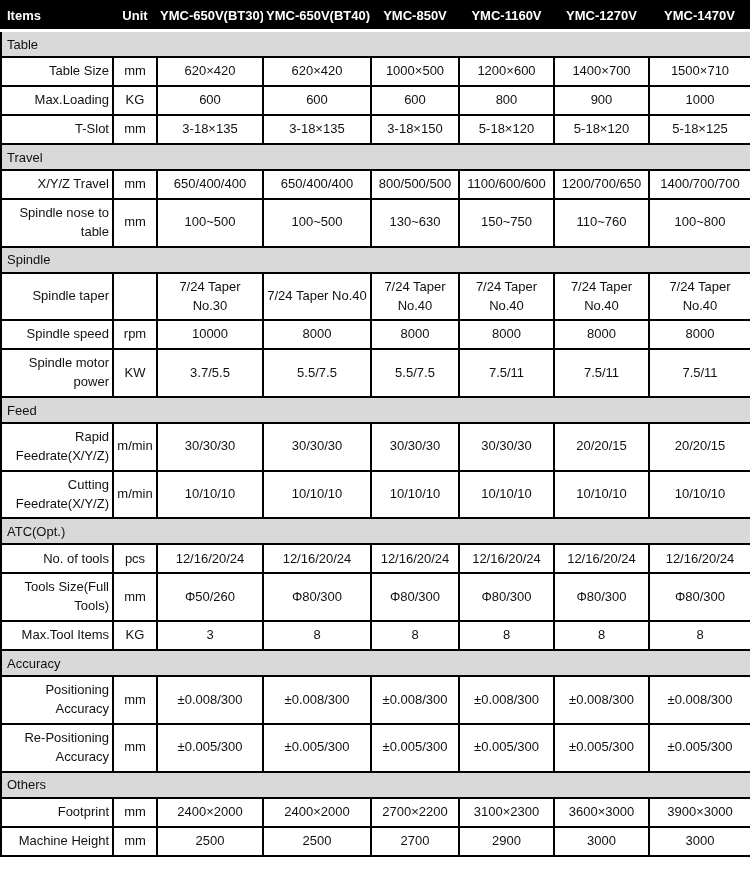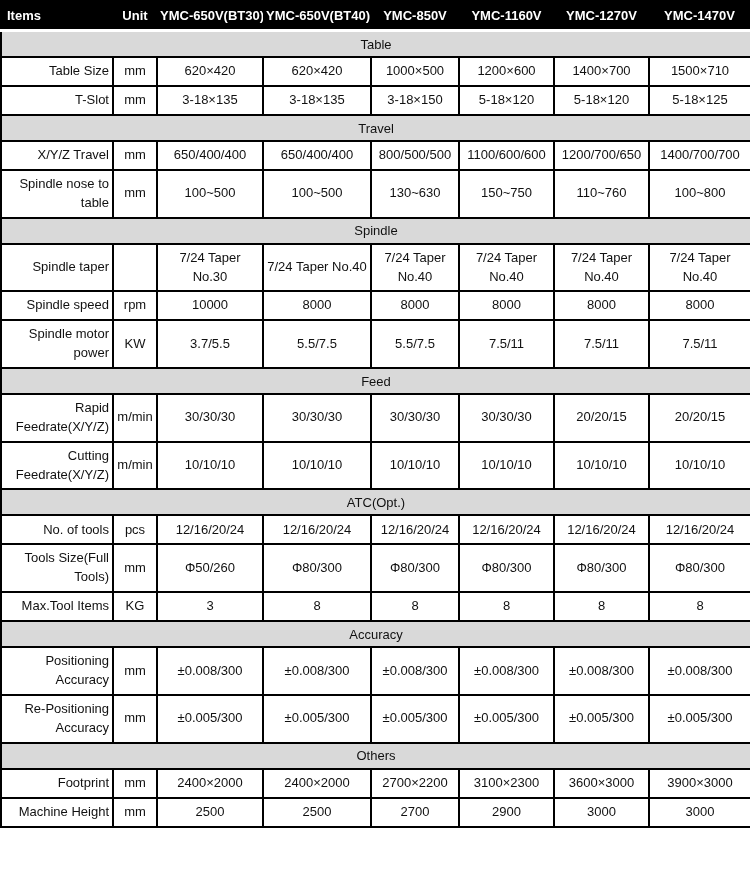--- a/index.html
+++ b/index.html
@@ -42,21 +42,21 @@
     white-space: nowrap;
     overflow: hidden;
   }
   thead th.items-h {
     text-align: left;
     padding-left: 5px;
   }
 
   tr.section-row td {
     background: #d9d9d9;
-    text-align: center;
+    text-align: left;
     padding: 4px 5px;
     height: 16px;
     border-top: 2px solid #000000;
     border-bottom: 2px solid #000000;
     font-size: 13px;
     color: #111111;
   }
 
   td.cell {
     border: 2px solid #000000;
@@ -107,20 +107,30 @@
           <td class="cell item-cell">Table Size</td>
           <td class="cell">mm</td>
           <td class="cell">620×420</td>
           <td class="cell">620×420</td>
           <td class="cell">1000×500</td>
           <td class="cell">1200×600</td>
           <td class="cell">1400×700</td>
           <td class="cell">1500×710</td>
         </tr>
         <tr>
+          <td class="cell item-cell">Max.Loading</td>
+          <td class="cell">KG</td>
+          <td class="cell">600</td>
+          <td class="cell">600</td>
+          <td class="cell">600</td>
+          <td class="cell">800</td>
+          <td class="cell">900</td>
+          <td class="cell">1000</td>
+        </tr>
+        <tr>
           <td class="cell item-cell">T-Slot</td>
           <td class="cell">mm</td>
           <td class="cell">3-18×135</td>
           <td class="cell">3-18×135</td>
           <td class="cell">3-18×150</td>
           <td class="cell">5-18×120</td>
           <td class="cell">5-18×120</td>
           <td class="cell">5-18×125</td>
         </tr>
         <tr class="section-row">

